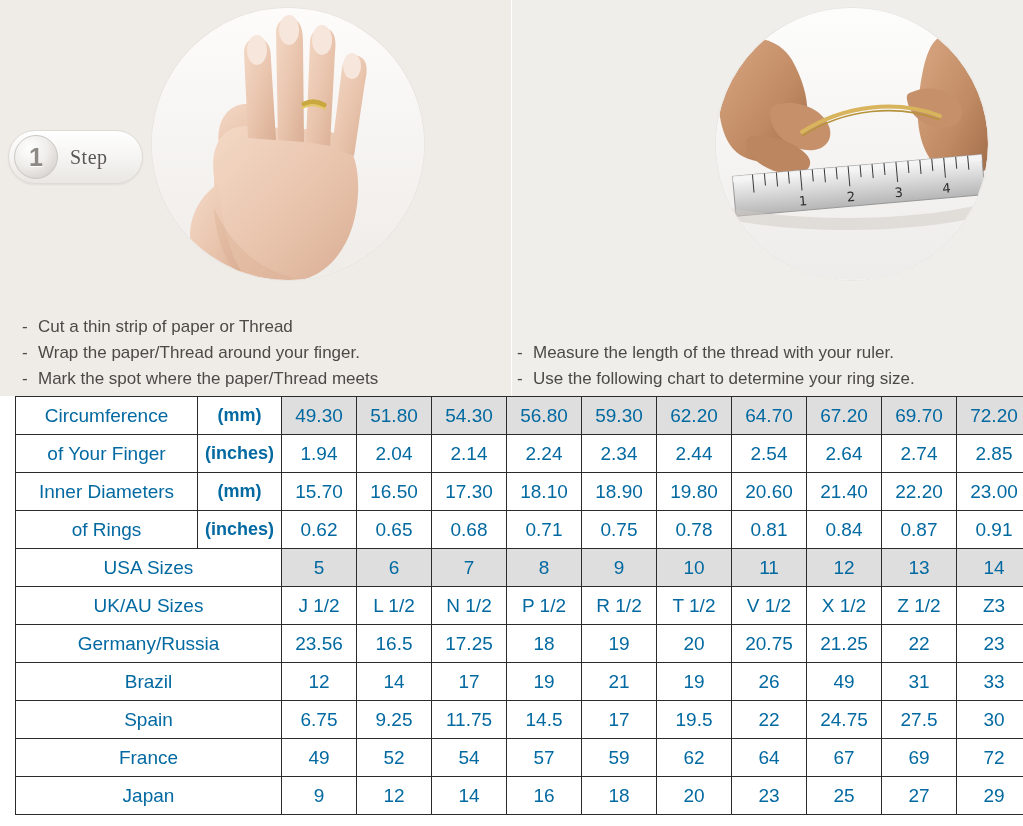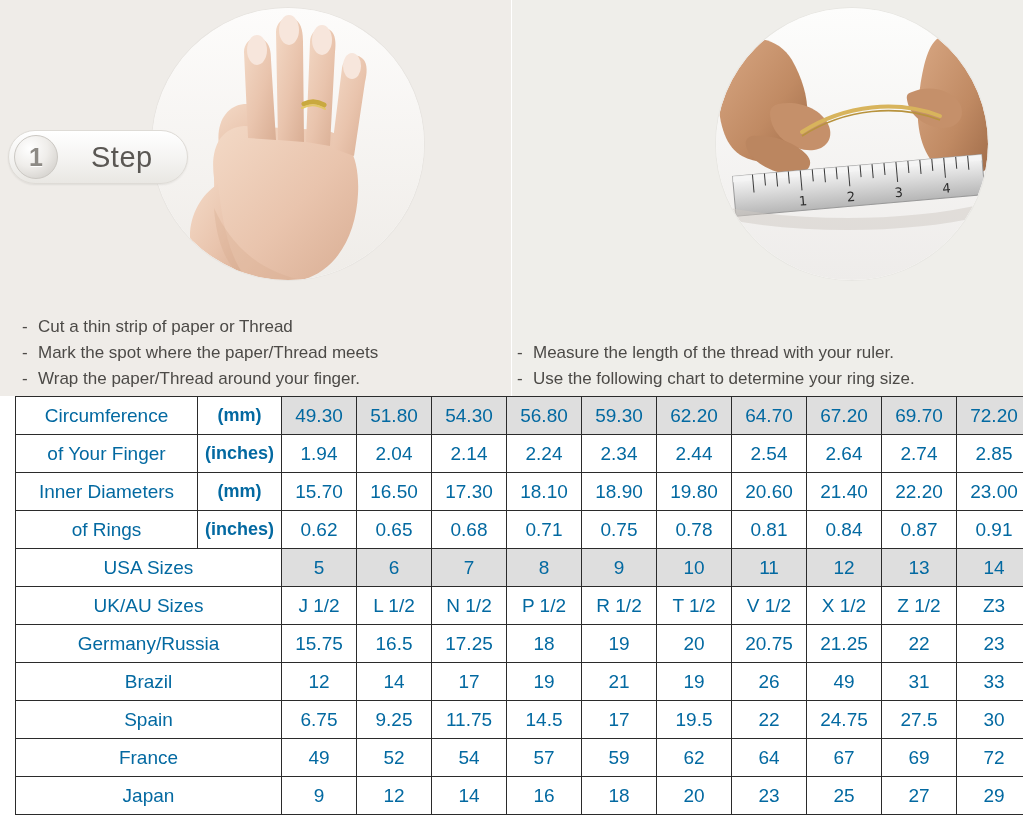--- a/index.html
+++ b/index.html
@@ -76,24 +76,25 @@
     border: 1px solid #cbc8c3;
     color: #8d8a85;
     font-size: 25px;
     font-weight: bold;
     display: flex;
     align-items: center;
     justify-content: center;
     text-shadow: 0 1px 0 #fff;
   }
   .step-label {
-    margin-left: 33px;
-    font-size: 29px;
+    margin-left: 12px;
+    font-size: 20px;
     color: #5a5753;
     letter-spacing: 0.5px;
+    font-family: Liberation Serif, serif;
   }
 
   
   .bullets {
     position: absolute;
     bottom: 4px;
     font-size: 17px;
     color: #4c4a47;
     line-height: 26px;
   }
@@ -188,22 +189,22 @@
         </svg>
       </div>
 
       <div class="step-pill left">
         <div class="step-num">1</div>
         <div class="step-label">Step</div>
       </div>
 
       <div class="bullets left">
         <div><span class="dash">-</span><span>Cut a thin strip of paper or Thread</span></div>
+        <div><span class="dash">-</span><span>Wrap the paper/Thread around your finger.</span></div>
         <div><span class="dash">-</span><span>Mark the spot where the paper/Thread meets</span></div>
-        <div><span class="dash">-</span><span>Wrap the paper/Thread around your finger.</span></div>
       </div>
     </div>
 
     <div class="step-panel right">
 
       <div class="photo-circle photo-right" style="left:204px;">
         <svg width="272" height="272" viewBox="0 0 272 272">
           <defs>
             <clipPath id="clipR">
                 <circle cx="136" cy="136" r="136"></circle>
@@ -380,21 +381,21 @@
         <td>R 1/2</td>
         <td>T 1/2</td>
         <td>V 1/2</td>
         <td>X 1/2</td>
         <td>Z 1/2</td>
         <td>Z3</td>
       </tr>
 
       <tr>
         <td class="label" colspan="2">Germany/Russia</td>
-        <td>15.75</td>
+        <td>23.56</td>
         <td>16.5</td>
         <td>17.25</td>
         <td>18</td>
         <td>19</td>
         <td>20</td>
         <td>20.75</td>
         <td>21.25</td>
         <td>22</td>
         <td>23</td>
       </tr>

